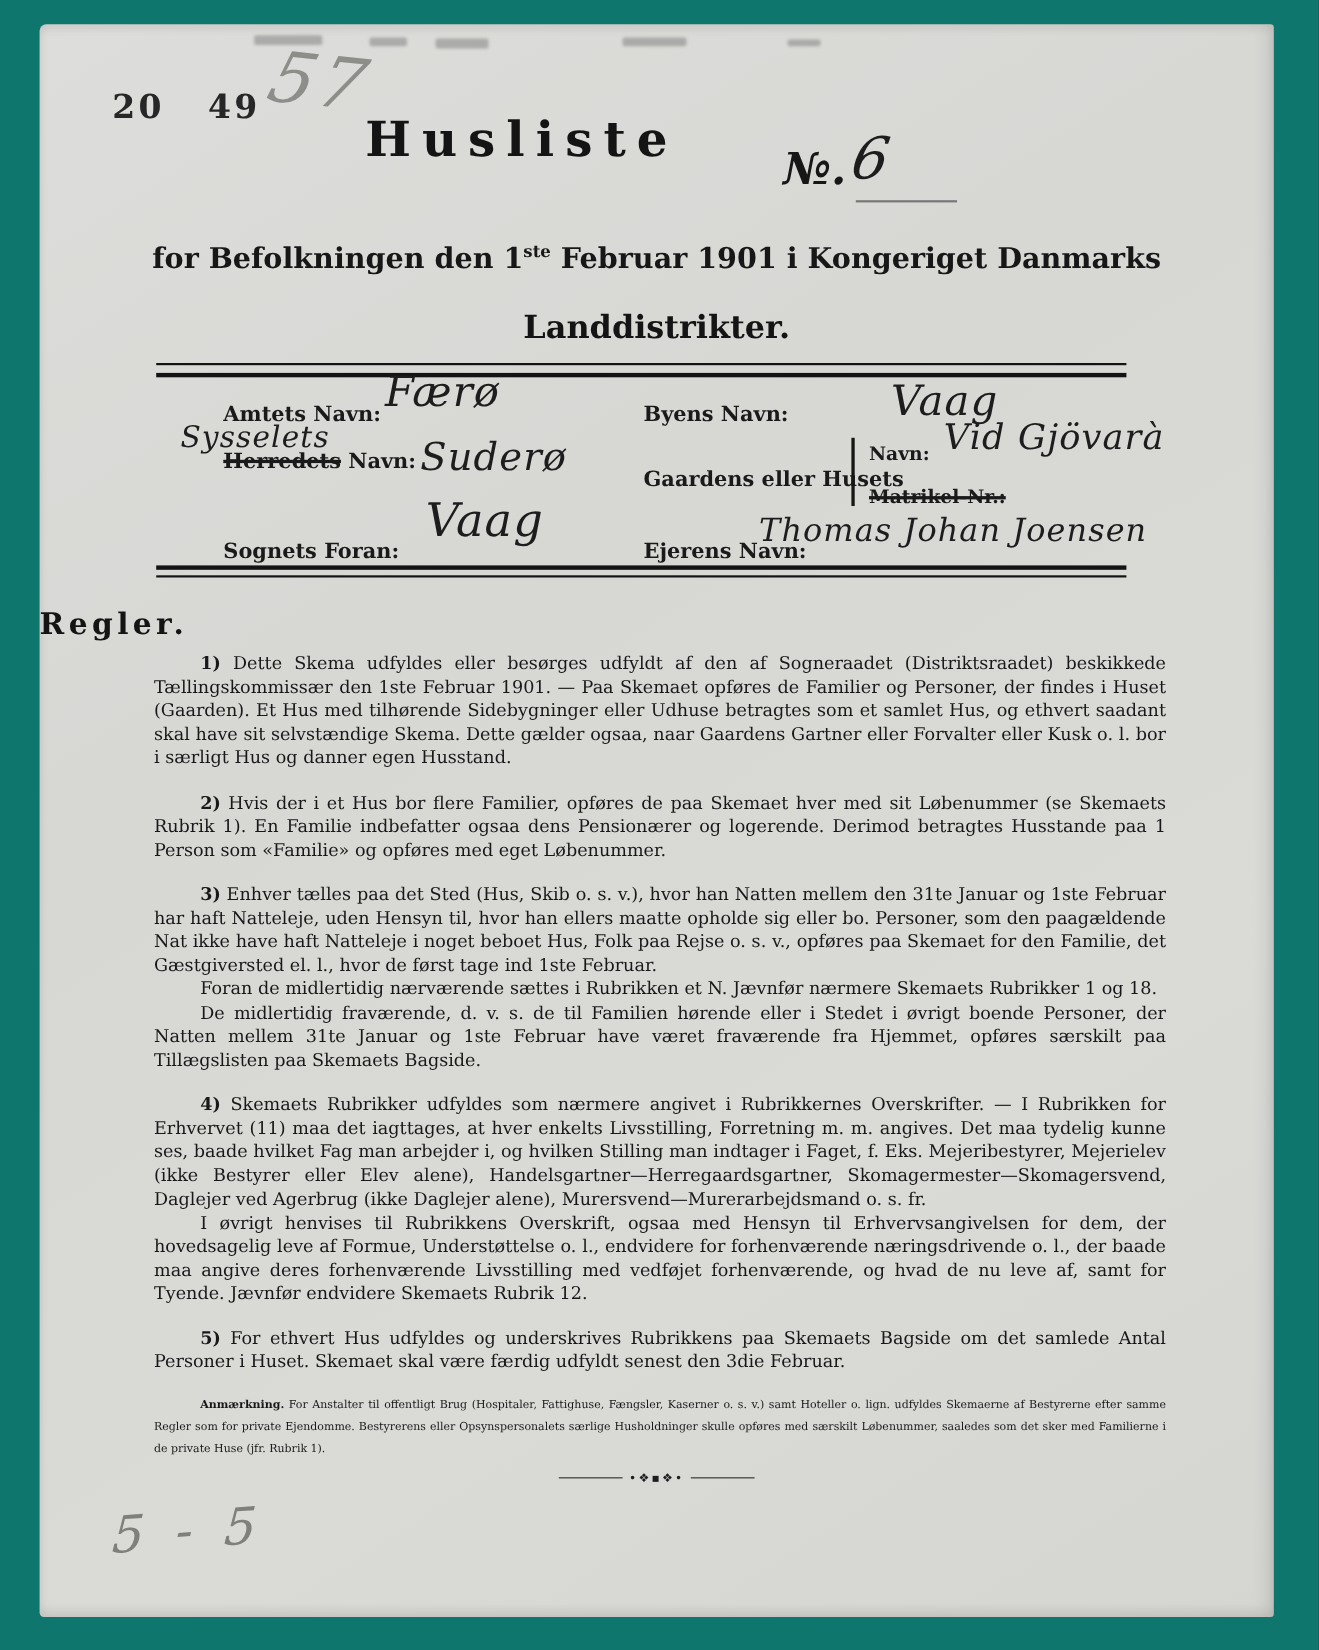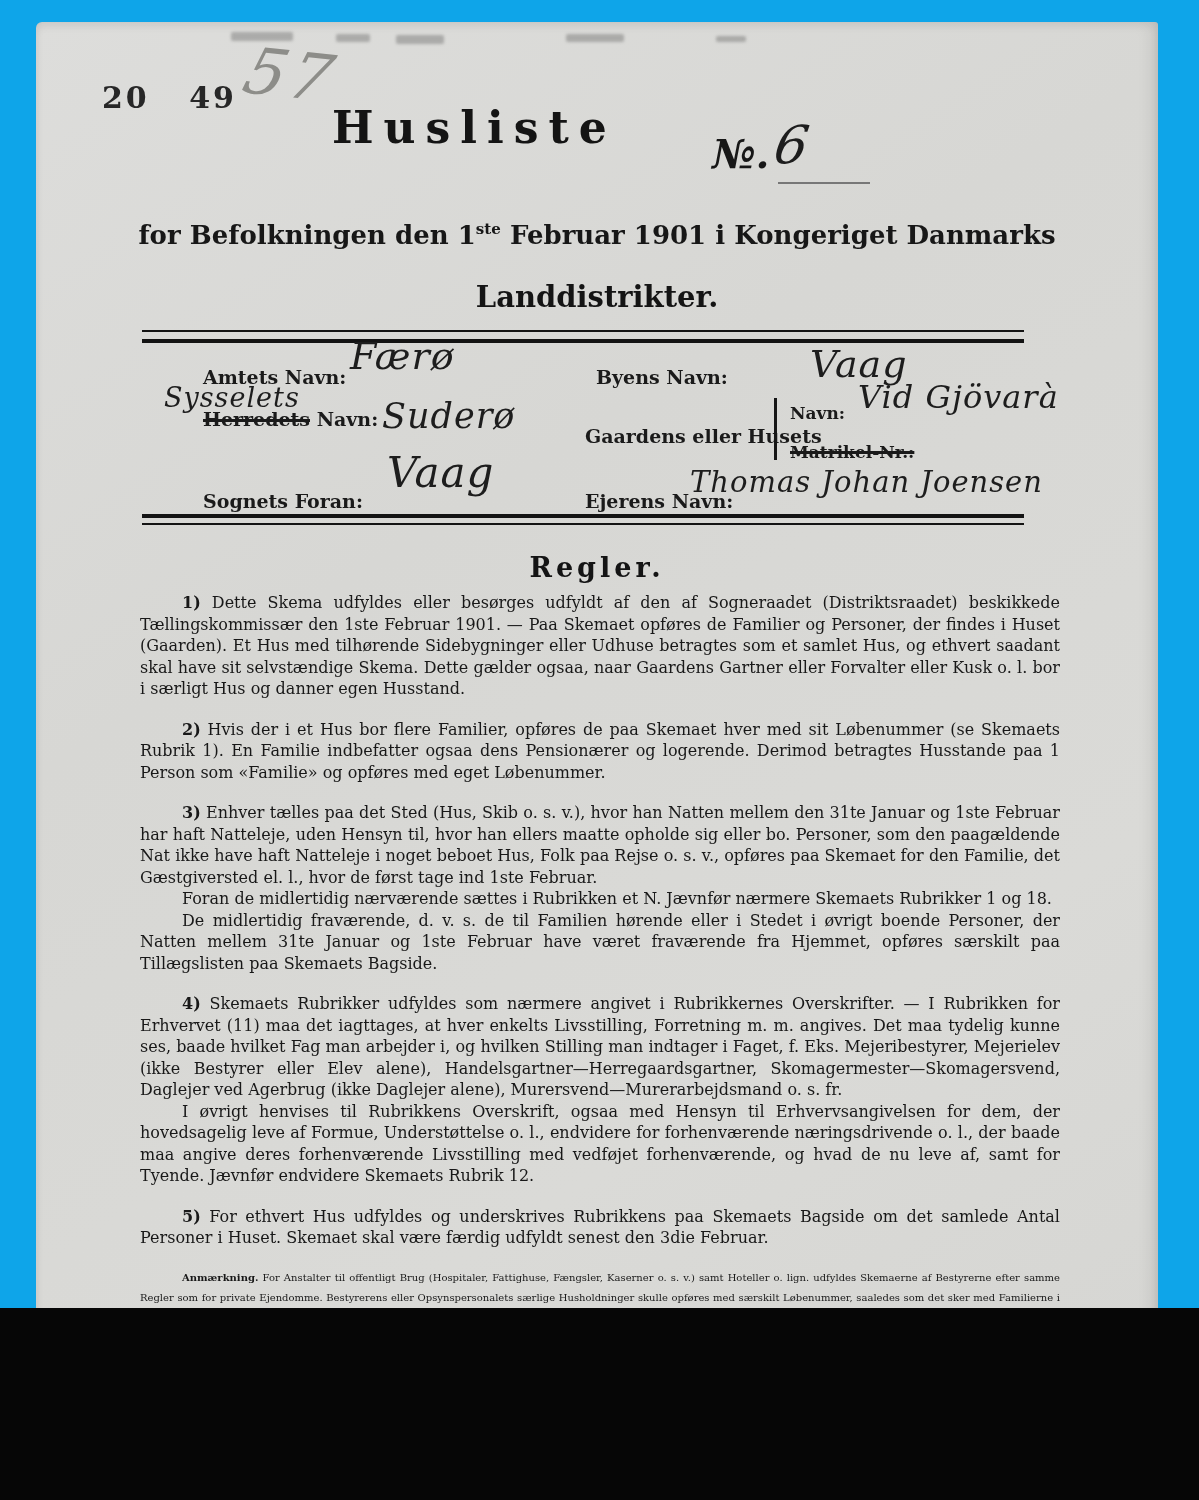--- a/index.html
+++ b/index.html
@@ -1,16 +1,16 @@
 <!DOCTYPE html>
 <html><head>
 <meta charset="utf-8">
 <style>
   html,body{margin:0;padding:0;background:#060606;}
-  .screenshot{position:relative;width:1199px;height:1308px;background:#0ea5e9;overflow:hidden;
+  .screenshot{position:relative;width:1199px;height:1500px;background:#0f766e;overflow:hidden;
     font-family:"DejaVu Serif","Liberation Serif",serif;color:#1b1b1b;}
   .paper{position:absolute;left:36px;top:22px;width:1122px;height:1448px;
     background:linear-gradient(148deg,#dddddb 0%,#d7d7d4 35%,#dadad7 70%,#d5d5d2 100%);
     border-radius:6px 3px 3px 4px;
     box-shadow:inset -8px 0 14px rgba(0,0,0,0.07),inset 0 -6px 10px rgba(0,0,0,0.06),inset 0 4px 8px rgba(0,0,0,0.05);}
   .smudge{position:absolute;background:rgba(45,45,45,0.28);filter:blur(1.5px);border-radius:2px;}
 
   .stamp{position:absolute;left:66px;top:58px;font-size:30px;font-weight:bold;
     letter-spacing:3px;word-spacing:26px;color:#272727;filter:blur(0.3px);}
   .pencil{color:#8d8d89;font-style:italic;}
@@ -34,21 +34,21 @@
   .hr{position:absolute;left:0;width:100%;background:#131313;}
   .hr.t1{top:0;height:2px;}
   .hr.t2{top:9px;height:3.5px;}
   .hr.b1{top:184px;height:3.5px;}
   .hr.b2{top:193px;height:2px;}
   .flabel{position:absolute;font-size:19px;font-weight:bold;color:#1a1a1a;white-space:nowrap;}
   .struck{text-decoration:line-through;text-decoration-thickness:2.5px;}
   .brace{position:absolute;width:2.5px;background:#161616;}
   .hww{position:absolute;}
 
-  .regler-heading{position:absolute;left:0;top:530px;width:100%;text-align:center;
+  .regler-heading{position:absolute;left:0;top:530px;width:100%;text-align:left;
     font-size:27px;font-weight:bold;letter-spacing:4px;color:#141414;}
   .rules{position:absolute;left:104px;top:570px;width:920px;font-size:16px;line-height:21.5px;
     text-align:justify;color:#181818;}
   .rules p{margin:0;text-indent:42px;}
   .rules p.gap{margin-top:19px;}
   .rules b{font-weight:bold;}
   .rules .note{font-size:10px;line-height:20px;margin-top:20px;}
 
   .ornament{position:absolute;left:0;top:1316px;width:100%;display:flex;align-items:center;justify-content:center;gap:6px;color:#1d1d1d;}
   .ornament .line{width:58px;height:1.5px;background:#2a2a2a;}
@@ -86,21 +86,21 @@
       <div class="flabel" style="left:61px;top:36px;">Amtets Navn:</div>
       <div class="hww" style="left:208px;top:4px;"><span class="hw" style="font-size:38px;">Færø</span></div>
 
       <div class="hww" style="left:22px;top:52px;"><span class="hw" style="font-size:27px;">Sysselets</span></div>
       <div class="flabel" style="left:61px;top:78px;"><span class="struck">Herredets</span> <span>Navn:</span></div>
       <div class="hww" style="left:240px;top:66px;"><span class="hw" style="font-size:35px;">Suderø</span></div>
 
       <div class="flabel" style="left:61px;top:160px;">Sognets Foran:</div>
       <div class="hww" style="left:245px;top:118px;"><span class="hw" style="font-size:42px;">Vaag</span></div>
 
-      <div class="flabel" style="left:454px;top:36px;">Byens Navn:</div>
+      <div class="flabel" style="left:443px;top:36px;">Byens Navn:</div>
       <div class="hww" style="left:668px;top:12px;"><span class="hw" style="font-size:38px;">Vaag</span></div>
 
       <div class="flabel" style="left:443px;top:95px;">Gaardens eller Husets</div>
       <div class="brace" style="left:632px;top:68px;height:62px;"></div>
       <div class="flabel" style="left:648px;top:73px;font-size:17px;">Navn:</div>
       <div class="hww" style="left:716px;top:48px;"><span class="hw" style="font-size:32px;">Vid Gjövarà</span></div>
       <div class="flabel struck" style="left:648px;top:112px;font-size:17px;">Matrikel-Nr.:</div>
 
       <div class="flabel" style="left:443px;top:160px;">Ejerens Navn:</div>
       <div class="hww" style="left:548px;top:135px;"><span class="hw" style="font-size:29px;">Thomas Johan Joensen</span></div>

